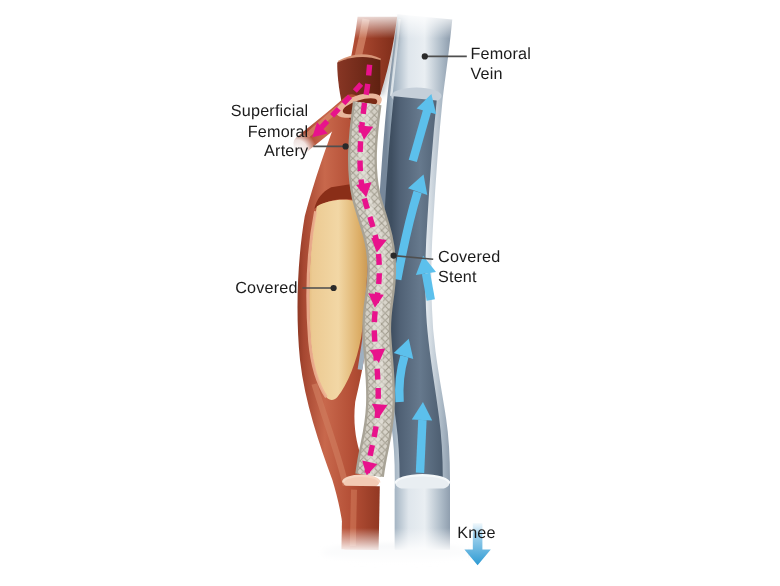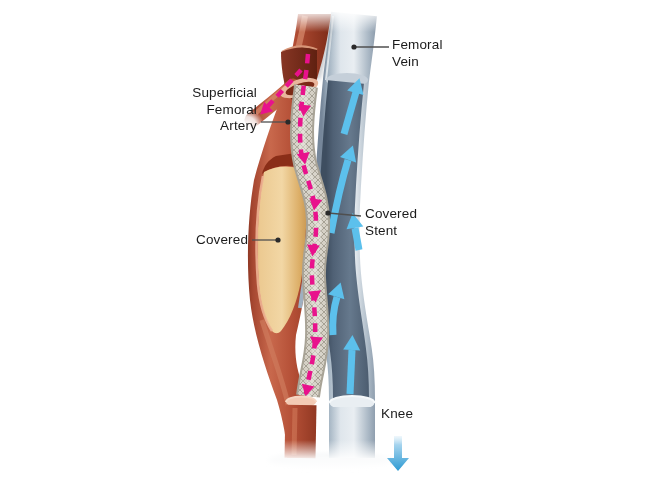--- a/index.html
+++ b/index.html
@@ -202,14 +202,14 @@
 </svg>
 
 <div class="lbl" style="left:392px;top:37px;">Femoral
 Vein</div>
 <div class="lbl right" style="left:158px;top:85px;width:99px;">Superficial
 Femoral
 Artery</div>
 <div class="lbl" style="left:196px;top:232px;">Covered</div>
 <div class="lbl" style="left:365px;top:206px;">Covered
 Stent</div>
-<div class="lbl" style="left:381px;top:406px;">Knee</div>
+<div class="lbl" style="left:381px;top:436px;">Knee</div>
 </div>
 
 </body></html>

